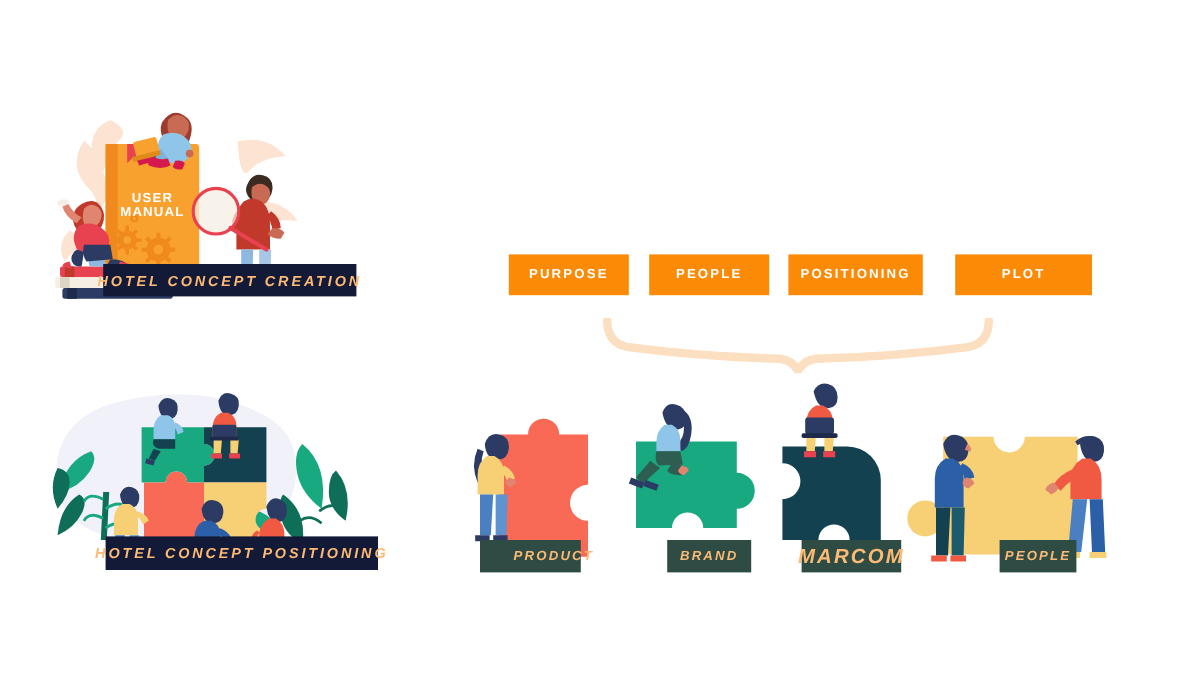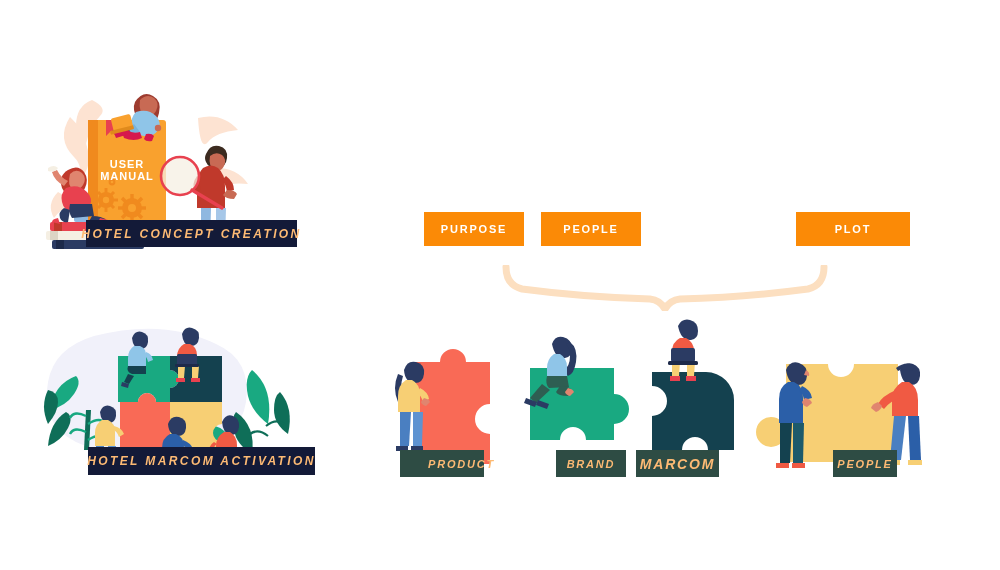--- a/index.html
+++ b/index.html
@@ -231,26 +231,27 @@
 
     <g>
       <path d="M186 106 q4 -9 11 -6 q7 3 6 11 q-1 8 -8 8 q-8 -1 -9 -13z" fill="#2b3b63"></path>
       <path d="M188 116 q-8 5 -8 14 l0 14 l21 0 l0 -15 q0 -9 -7 -13z" fill="#f05a43"></path>
       <path d="M182 144 l0 14 l8 0 l1 -14z" fill="#2b5fa8"></path>
       <path d="M194 144 l0 14 l8 0 l1 -14z" fill="#4a7fc1"></path>
       <path d="M178 126 q-6 4 -4 10 l5 -1 q-2 -5 2 -7z" fill="#f05a43"></path>
     </g>
   </svg>
 
-  <div class="title-bar title-navy" style="left:88px; top:447px; width:227px; height:28px; font-size:12px;">HOTEL MARCOM ACTIVATION</div>
+  <div class="title-bar title-navy" style="left:88px; top:447px; width:227px; height:28px; font-size:12px;">HOTEL CONCEPT POSITIONING</div>
 
   <div class="stage-btn" style="left:424px; top:212px; width:100px;">PURPOSE</div>
 
   <div class="stage-btn" style="left:541px; top:212px; width:100px;">PEOPLE</div>
 
+  <div class="stage-btn" style="left:657px; top:212px; width:112px;">POSITIONING</div>
 
   <div class="stage-btn" style="left:786px; top:212px; width:114px;margin-left:10px;">PLOT</div>
 
   <svg class="art" style="left:500px; top:265px;" width="330" height="46" viewBox="0 0 330 46">
     <path d="M6 2 q0 18 16 22 q60 8 128 10 q10 1 15 10 q5 -9 15 -10 q68 -2 128 -10 q16 -4 16 -22" fill="none" stroke="#fcdfc0" stroke-width="7" stroke-linecap="round" stroke-linejoin="round"></path>
   </svg>
 
   <svg class="art" style="left:382px; top:340px;" width="130" height="140" viewBox="0 0 130 140">
     <path fill="#f96a56" d="M34 22 h24 a13 13 0 0 1 26 0 h24 v42 a15 15 0 0 0 0 30 v30 h-74z"></path>
     <g>
@@ -289,21 +290,21 @@
       <path d="M34 8 q4 -8 12 -6 q8 2 8 11 q0 8 -7 9 q-10 1 -13 -14z" fill="#2b3b63"></path>
       <path d="M36 20 q-8 4 -8 14 l0 10 l22 0 l0 -11 q0 -9 -8 -13z" fill="#f05a43"></path>
       <path d="M28 44 l0 14 l7 0 l1 -14z" fill="#f7cf74"></path>
       <path d="M43 44 l0 14 l7 0 l1 -14z" fill="#f7cf74"></path>
       <path d="M26 58 l10 0 l0 5 l-10 0z" fill="#e8414f"></path>
       <path d="M42 58 l10 0 l0 5 l-10 0z" fill="#e8414f"></path>
       <rect x="27" y="30" width="24" height="14" rx="2" fill="#2b3b63"></rect>
       <rect x="24" y="43" width="30" height="4" rx="1.5" fill="#1d2a4a"></rect>
     </g>
   </svg>
-  <div class="title-bar title-slate" style="left:636px; top:450px; width:83px; height:27px; font-size:14px; letter-spacing:1.8px;">MARCOM</div>
+  <div class="title-bar title-slate" style="left:668px; top:450px; width:83px; height:27px; font-size:17px; letter-spacing:1.8px;">MARCOM</div>
 
   <svg class="art" style="left:756px; top:352px;" width="185" height="128" viewBox="0 0 185 128">
     <path fill="#f7cf74" d="M30 12 h42 a13 13 0 0 0 26 0 h44 v98 h-112 v-30 a15 15 0 0 1 -30 0 a15 15 0 0 1 30 0z"></path>
     <g>
       <path d="M30 18 q4 -10 13 -7 q9 3 8 13 q-1 9 -9 9 q-10 -1 -12 -15z" fill="#2b3b63"></path>
       <path d="M50 18 q4 2 3 6 l-5 -1z" fill="#e0856f"></path>
       <path d="M32 30 q-9 5 -9 17 l0 24 l24 0 l0 -25 q0 -12 -9 -16z" fill="#2b5fa8"></path>
       <path d="M46 34 q9 4 10 12 l-8 2 q-1 -7 -5 -9z" fill="#2b5fa8"></path>
       <path d="M49 46 q6 1 7 5 l-5 4 q-4 -1 -5 -5z" fill="#e0856f"></path>
       <path d="M24 71 l0 40 l10 0 l2 -40z" fill="#14414f"></path>

